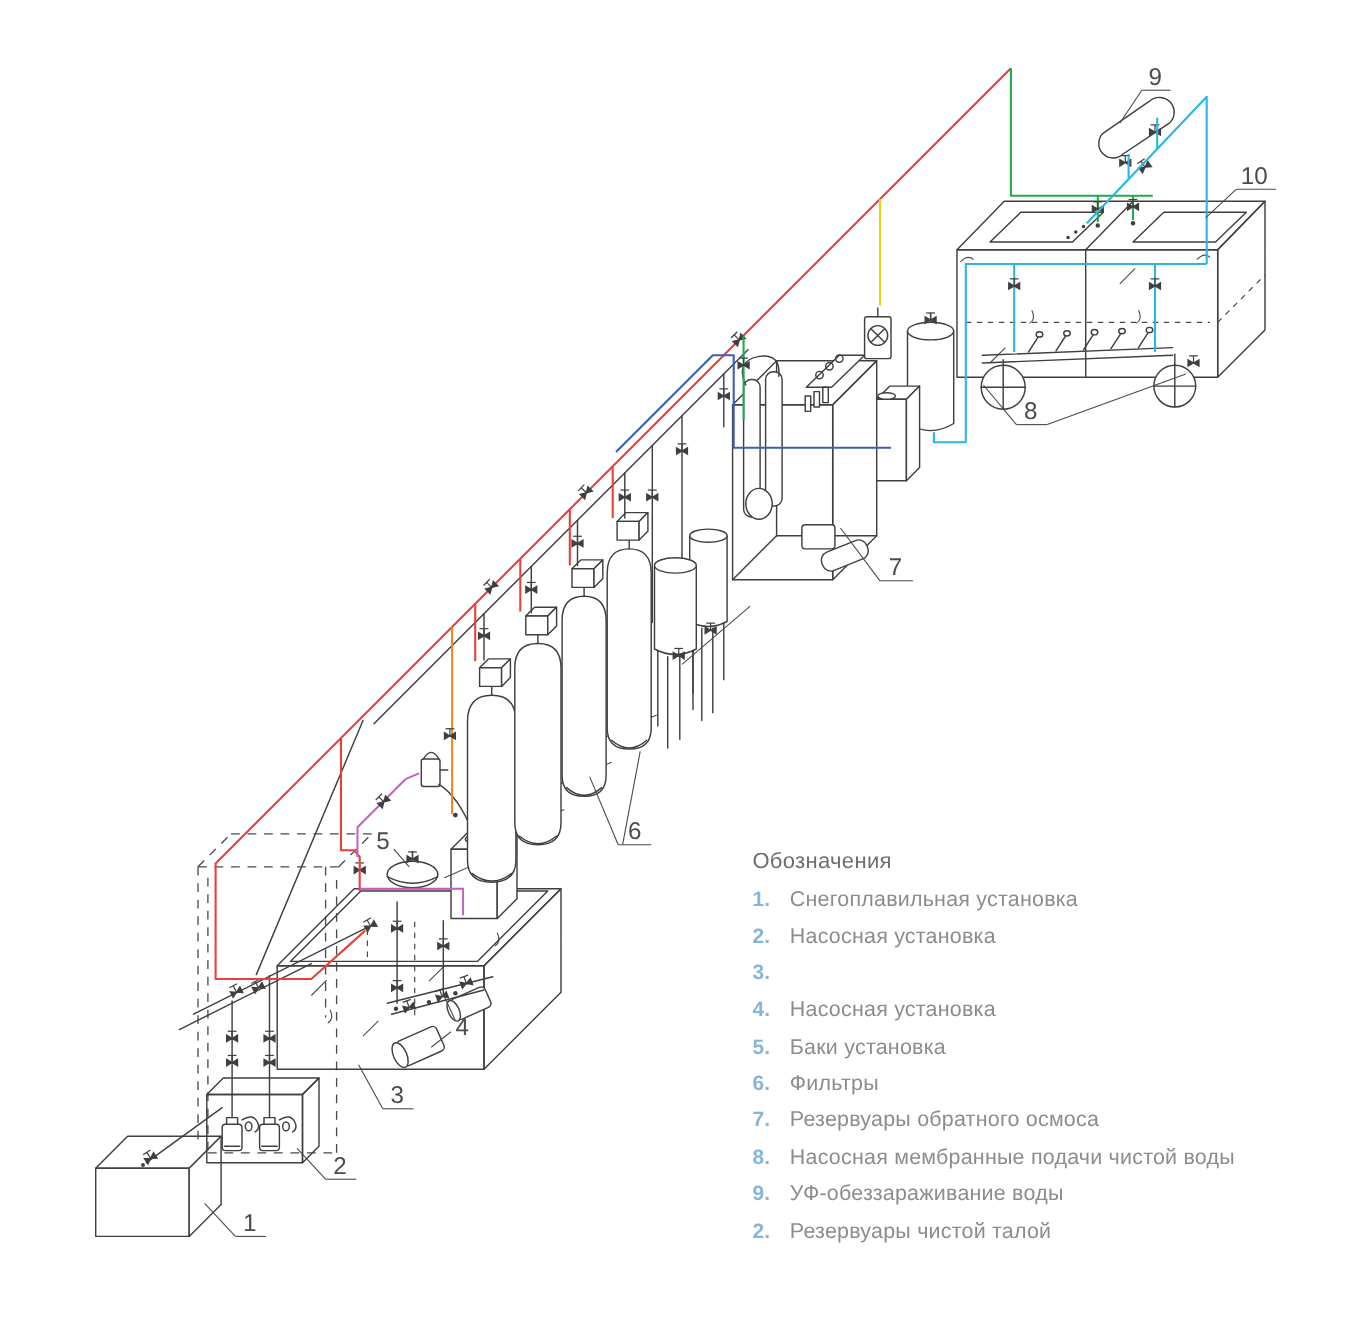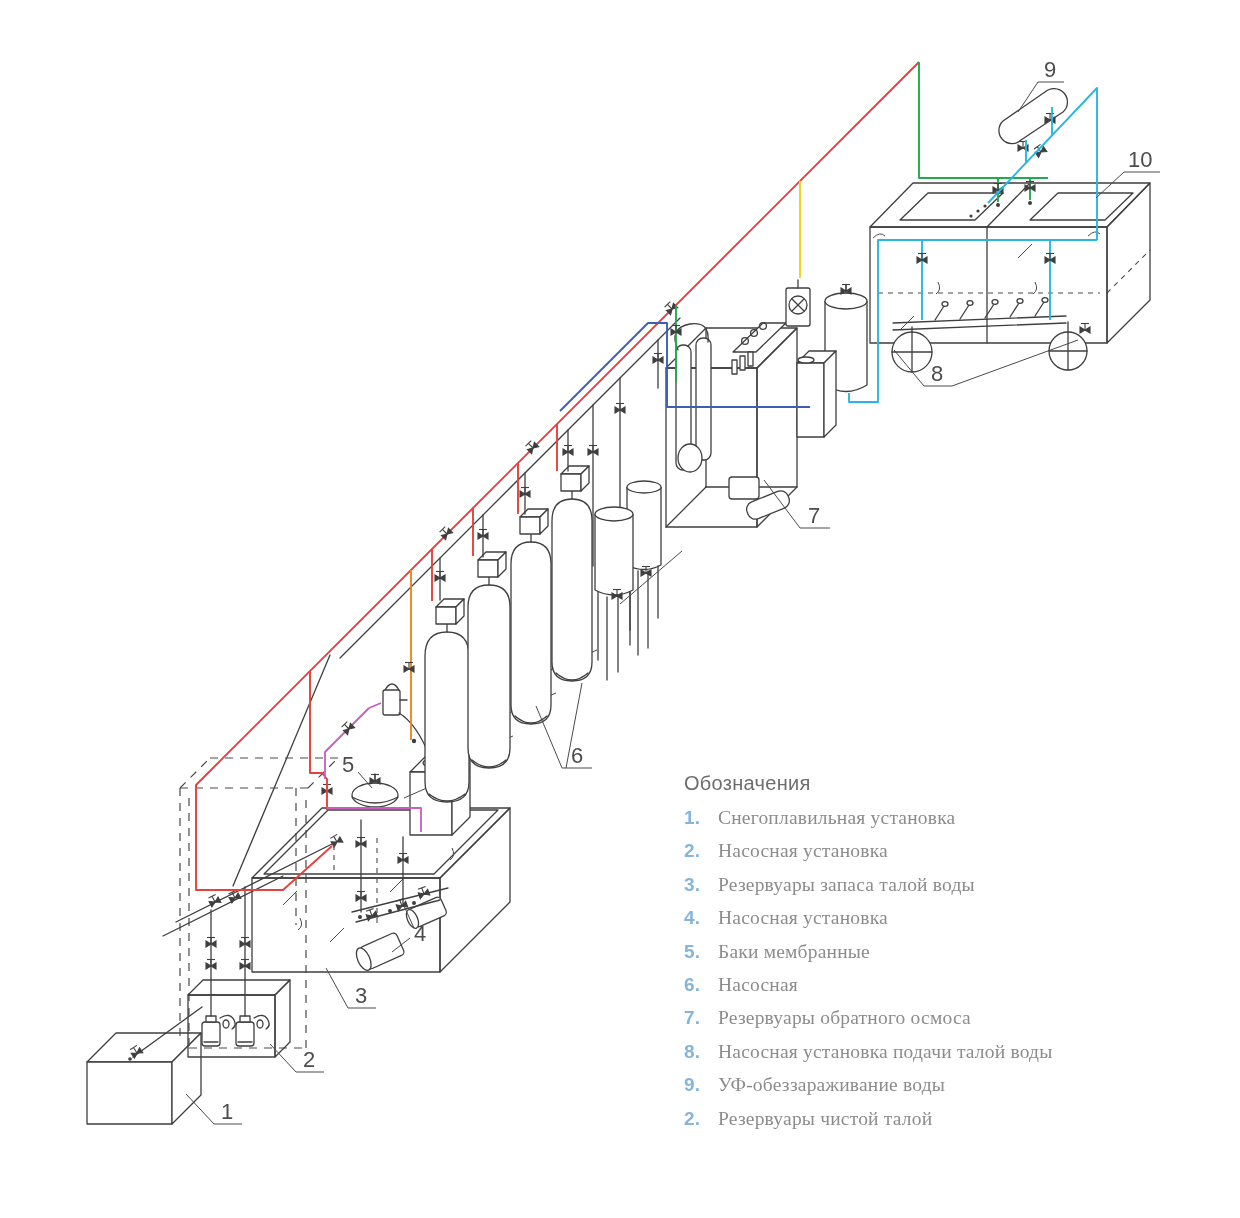--- a/index.html
+++ b/index.html
@@ -12,21 +12,21 @@
   .kd   {stroke:#4a4a4a;stroke-width:1.2;fill:none;stroke-dasharray:8 7;}
   .kd2  {stroke:#4a4a4a;stroke-width:1.1;fill:none;stroke-dasharray:5 5;}
   .thin {stroke:#4a4a4a;stroke-width:1;fill:none;}
   .dot  {fill:#3f3f3f;stroke:none;}
   .num  {font-family:"Liberation Sans",sans-serif;font-size:22px;fill:#4c4c4c;}
   
   .legend{position:absolute;left:644px;top:772px;width:560px;margin-left:40px;}
   .legend-title{font-size:20px;color:#6d6d6d;letter-spacing:.3px;margin-bottom:12px;}
   .legend-item{display:flex;align-items:baseline;height:33.4px;}
   .legend-item .ln{width:34px;flex:0 0 34px;font-weight:bold;font-size:19px;color:#85b5da;letter-spacing:.2px;}
-  .legend-item .lt{font-size:19.5px;color:#8c8c8c;letter-spacing:.2px;font-family:Liberation Serif, serif;}
+  .legend-item .lt{font-size:19.5px;color:#8c8c8c;letter-spacing:.2px;}
 </style>
 </head>
 <body>
 
 <div class="stage">
 <svg class="art" width="1240" height="1218" viewBox="0 0 1240 1218">
   <defs>
     <g id="vg" stroke="#3f3f3f" stroke-width="1.1">
       <path d="M-5,-3 L0,0 L-5,3 Z M5,-3 L0,0 L5,3 Z" fill="#3f3f3f"></path>
       <line x1="0" y1="0" x2="0" y2="-6.5"></line>
@@ -450,41 +450,40 @@
   <div class="legend-item">
     <span class="ln">1.</span>
     <span class="lt">Снегоплавильная установка</span>
   </div>
   <div class="legend-item">
     <span class="ln">2.</span>
     <span class="lt">Насосная установка</span>
   </div>
   <div class="legend-item">
     <span class="ln">3.</span>
-    <span class="lt">Резервуары запаса талой воды</span>
   </div>
   <div class="legend-item">
     <span class="ln">4.</span>
     <span class="lt">Насосная установка</span>
   </div>
   <div class="legend-item">
     <span class="ln">5.</span>
-    <span class="lt">Баки мембранные</span>
+    <span class="lt">Баки установка</span>
   </div>
   <div class="legend-item">
     <span class="ln">6.</span>
-    <span class="lt">Насосная</span>
+    <span class="lt">Фильтры</span>
   </div>
   <div class="legend-item">
     <span class="ln">7.</span>
     <span class="lt">Резервуары обратного осмоса</span>
   </div>
   <div class="legend-item">
     <span class="ln">8.</span>
-    <span class="lt">Насосная установка подачи талой воды</span>
+    <span class="lt">Насосная мембранные подачи чистой воды</span>
   </div>
   <div class="legend-item">
     <span class="ln">9.</span>
     <span class="lt">УФ-обеззараживание воды</span>
   </div>
   <div class="legend-item">
     <span class="ln">2.</span>
     <span class="lt">Резервуары чистой талой</span>
   </div>
 </div>

